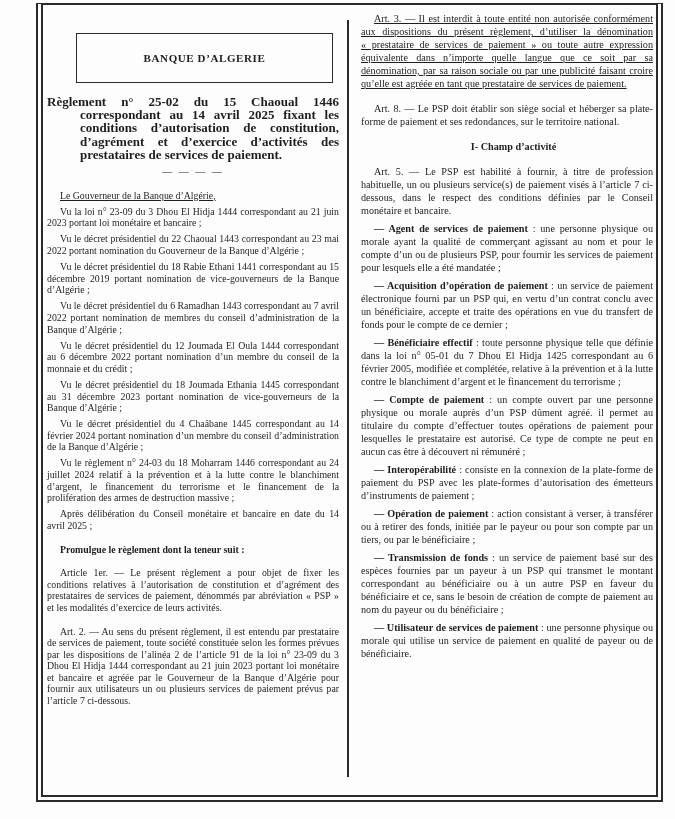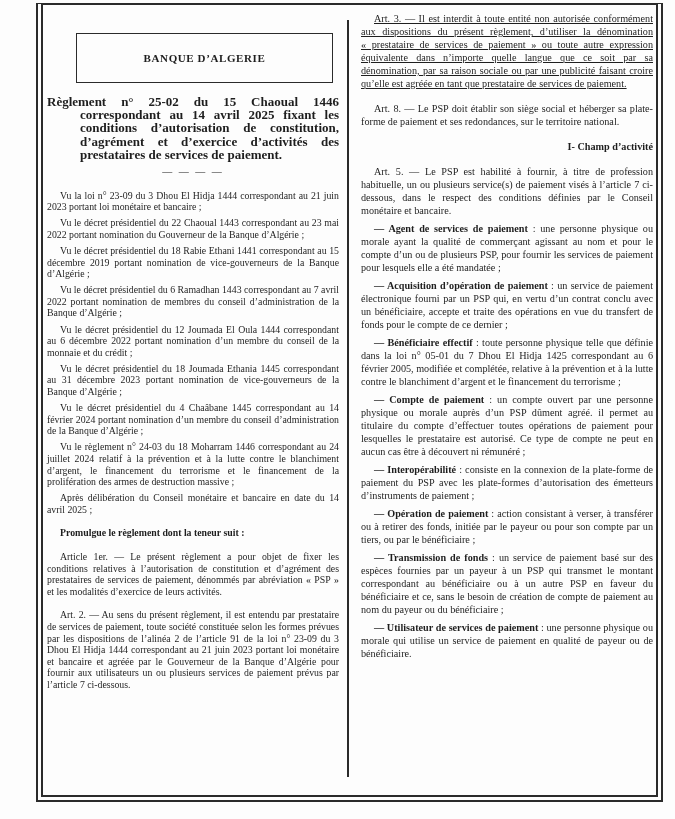--- a/index.html
+++ b/index.html
@@ -56,38 +56,39 @@
     letter-spacing: 2px;
     font-size: 10px;
   }
   .col p { margin: 4.5px 0 0 0; text-indent: 13px; }
   .col p.first { margin-top: 0; text-decoration: underline; }
   .col-left p.gap { margin-top: 12px; }
   .col-right p.gap { margin-top: 12px; }
   .col-right p.defgap { margin-top: 5px; }
   .bold { font-weight: bold; }
   .term { font-weight: bold; }
-  .noj { text-align: right; }
+  .noj { text-align: center; }
 </style>
 </head>
 <body>
 
 <div class="page">
 
   <div class="frame"></div>
   <div class="divider"></div>
 
   <div class="banner">
     <span>BANQUE D’ALGERIE</span>
   </div>
 
   <section class="col col-left">
     <div class="reg-heading">Règlement n° 25-02 du 15 Chaoual 1446 correspondant au 14 avril 2025 fixant les conditions d’autorisation de constitution, d’agrément et d’exercice d’activités des prestataires de services de paiement.</div>
     <div class="sep">— — — —</div>
 
+    <p class="first">Le Gouverneur de la Banque d’Algérie,</p>
     <p>Vu la loi n° 23-09 du 3 Dhou El Hidja 1444 correspondant au 21 juin 2023 portant loi monétaire et bancaire&nbsp;;</p>
     <p>Vu le décret présidentiel du 22 Chaoual 1443 correspondant au 23 mai 2022 portant nomination du Gouverneur de la Banque d’Algérie&nbsp;;</p>
     <p>Vu le décret présidentiel du 18 Rabie Ethani 1441 correspondant au 15 décembre 2019 portant nomination de vice-gouverneurs de la Banque d’Algérie&nbsp;;</p>
     <p>Vu le décret présidentiel du 6 Ramadhan 1443 correspondant au 7 avril 2022 portant nomination de membres du conseil d’administration de la Banque d’Algérie&nbsp;;</p>
     <p>Vu le décret présidentiel du 12 Joumada El Oula 1444 correspondant au 6 décembre 2022 portant nomination d’un membre du conseil de la monnaie et du crédit&nbsp;;</p>
     <p>Vu le décret présidentiel du 18 Joumada Ethania 1445 correspondant au 31 décembre 2023 portant nomination de vice-gouverneurs de la Banque d’Algérie&nbsp;;</p>
     <p>Vu le décret présidentiel du 4 Chaâbane 1445 correspondant au 14 février 2024 portant nomination d’un membre du conseil d’administration de la Banque d’Algérie&nbsp;;</p>
     <p>Vu le règlement n° 24-03 du 18 Moharram 1446 correspondant au 24 juillet 2024 relatif à la prévention et à la lutte contre le blanchiment d’argent, le financement du terrorisme et le financement de la prolifération des armes de destruction massive&nbsp;;</p>
     <p>Après délibération du Conseil monétaire et bancaire en date du 14 avril 2025&nbsp;;</p>
     <p class="bold gap">Promulgue le règlement dont la teneur suit&nbsp;:</p>

